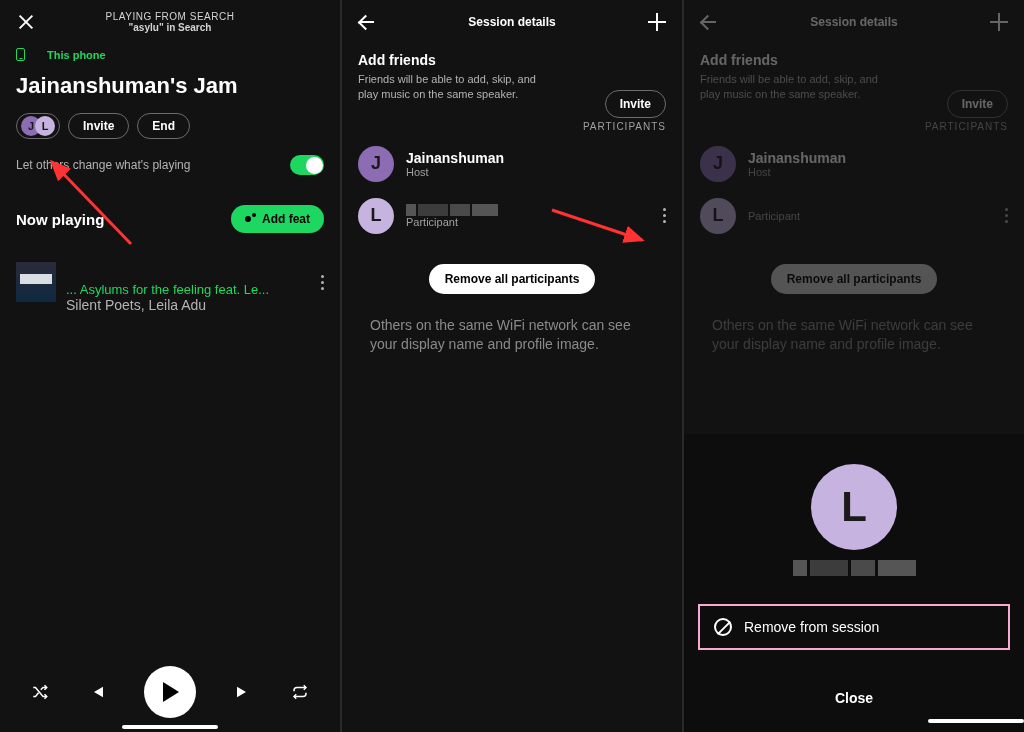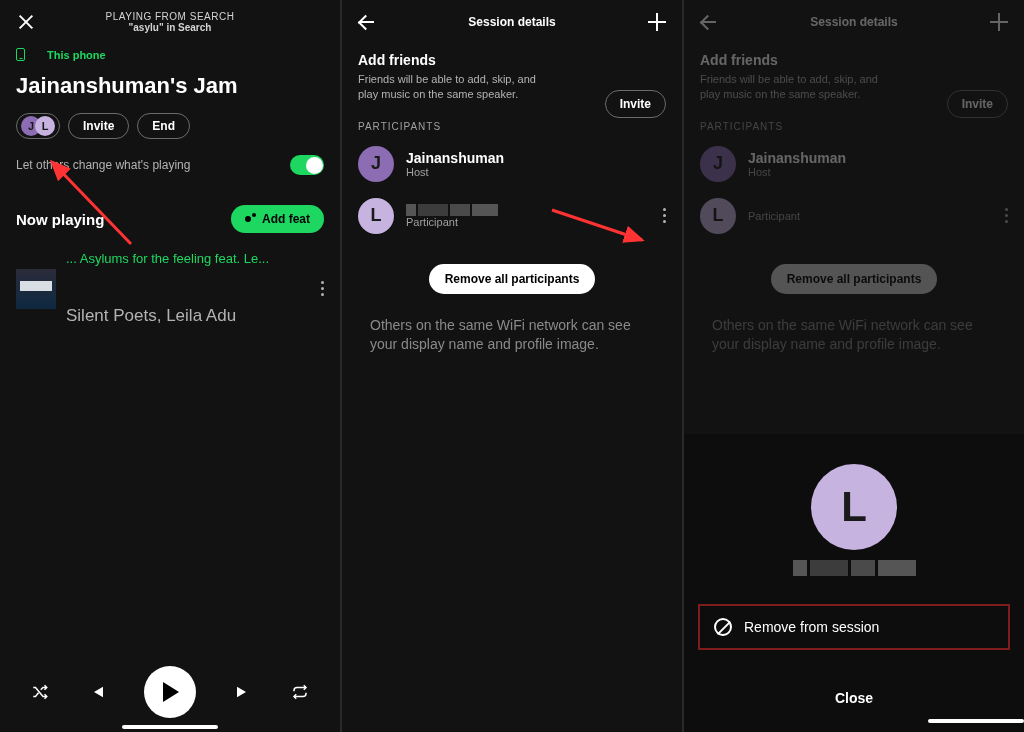--- a/index.html
+++ b/index.html
@@ -106,22 +106,22 @@
   }
   .sparkle::before { width:6px; height:6px; border-radius:50%; top:3px; left:0; }
   .sparkle::after { width:4px; height:4px; border-radius:50%; top:0; left:7px; }
 
   .track-row { display:flex; align-items:center; gap:10px; padding: 6px 16px; }
   .thumb {
     width:40px; height:40px; background:linear-gradient(#2b2b3a,#0e2941); position:relative;
   }
   .thumb::after { content:''; position:absolute; left:4px; right:4px; top:12px; height:10px; background:#d9dee4; }
   .track-text { flex:1; min-width:0; }
-  .track-title { font-size:13px; color:#1ed760; white-space:nowrap; overflow:hidden; text-overflow:ellipsis; }
-  .track-artist { font-size:17px; color:#b3b3b3;margin-top:40px; }
+  .track-title { font-size:13px; color:#1ed760; white-space:nowrap; overflow:hidden; text-overflow:ellipsis;margin-top:31px; }
+  .track-artist { font-size:14px; color:#b3b3b3; }
   .vdots { width:3px; display:flex; flex-direction:column; gap:3px; }
   .vdots span { width:3px; height:3px; background:#b3b3b3; border-radius:50%; }
 
   .player-bar {
     position:absolute; bottom:0; left:0; right:0; height:80px;
     display:flex; align-items:center; justify-content:space-around; padding:0 12px;
   }
   .play-btn {
     width:52px; height:52px; background:#fff; border-radius:50%; display:flex; align-items:center; justify-content:center;
   }
@@ -141,21 +141,21 @@
     stroke:#f33; stroke-width:3;
   }
 
   
   .section-h1 { font-size:14px; font-weight:700; padding: 22px 16px 4px; }
   .section-sub { font-size:11px; color:#b3b3b3; padding:0 16px; max-width:220px; line-height:1.4; }
   .invite-abs {
     position:absolute; right:16px; top:90px;
     border:1px solid #6b6b6b; border-radius:18px; padding:6px 14px; font-size:12px; font-weight:700; color:#fff;
   }
-  .caption { font-size:10px; letter-spacing:1px; color:#a0a0a0; padding: 18px 16px 6px; }
+  .caption { font-size:10px; letter-spacing:1px; color:#a0a0a0; padding: 18px 16px 6px; text-align: right; }
   .participant-row {
     display:flex; align-items:center; gap:12px; padding:8px 16px;
   }
   .avatar-lg {
     width:36px; height:36px; border-radius:50%; display:flex; align-items:center; justify-content:center; font-size:18px; font-weight:700; color:#1a1a1a;
   }
   .p-text { flex:1; }
   .p-name { font-size:14px; font-weight:600; }
   .p-role { font-size:11px; color:#a0a0a0; }
   .redacted { display:flex; gap:2px; }
@@ -179,21 +179,21 @@
     width:86px; height:86px; border-radius:50%; display:flex; align-items:center; justify-content:center; font-size:42px; font-weight:700; color:#1a1a1a; margin:0 auto 10px;
   }
   .sheet-name-redact { display:flex; justify-content:center; gap:3px; margin-bottom:28px;}
   .sheet-name-redact span { height:16px; background:#3c3c3c; }
   .sheet-name-redact span:nth-child(1){width:14px; background:#555;}
   .sheet-name-redact span:nth-child(2){width:38px;}
   .sheet-name-redact span:nth-child(3){width:24px; background:#4a4a4a;}
   .sheet-name-redact span:nth-child(4){width:38px; background:#555;}
 
   .remove-row {
-    margin:0 14px 28px; padding:12px 14px; display:flex; align-items:center; gap:12px; border:2px solid #7f1d1d; font-size:14px; font-weight:500;
+    margin:0 14px 28px; padding:12px 14px; display:flex; align-items:center; gap:12px; border:2px solid #f9a8d4; font-size:14px; font-weight:500;
   }
   .slash-circle {
     width:18px; height:18px; border:2px solid #fff; border-radius:50%; position:relative;
   }
   .slash-circle::after {
     content:''; position:absolute; width:18px; height:2px; background:#fff; top:7px; left:-1px; transform:rotate(-45deg);
   }
   .close-btn {
     text-align:center; font-size:14px; font-weight:600; padding:12px 0 16px;
   }

